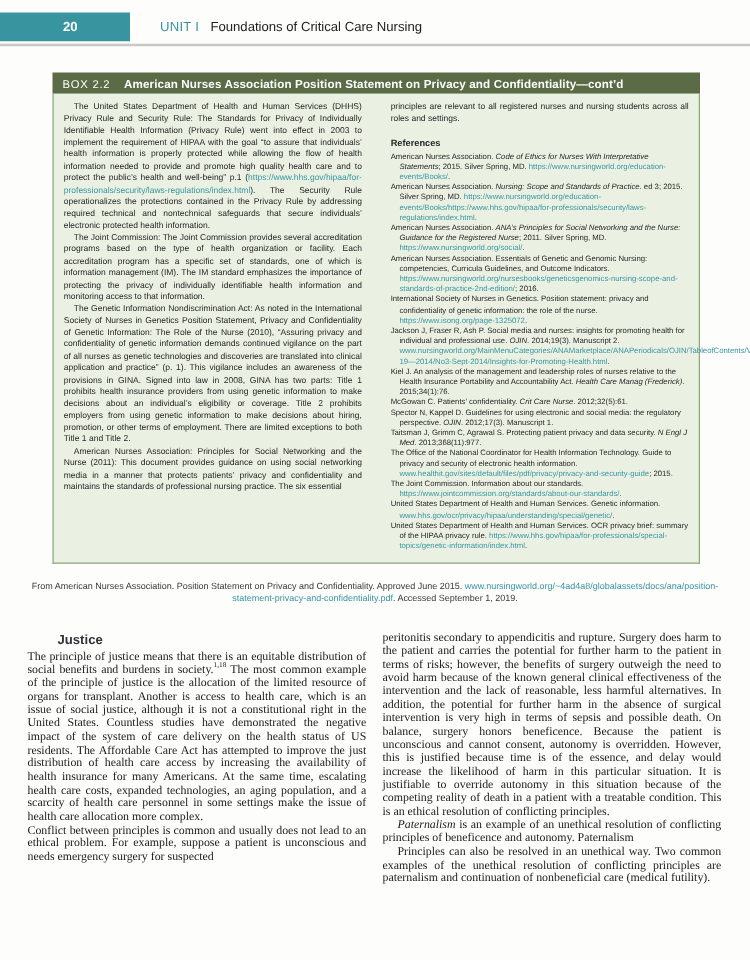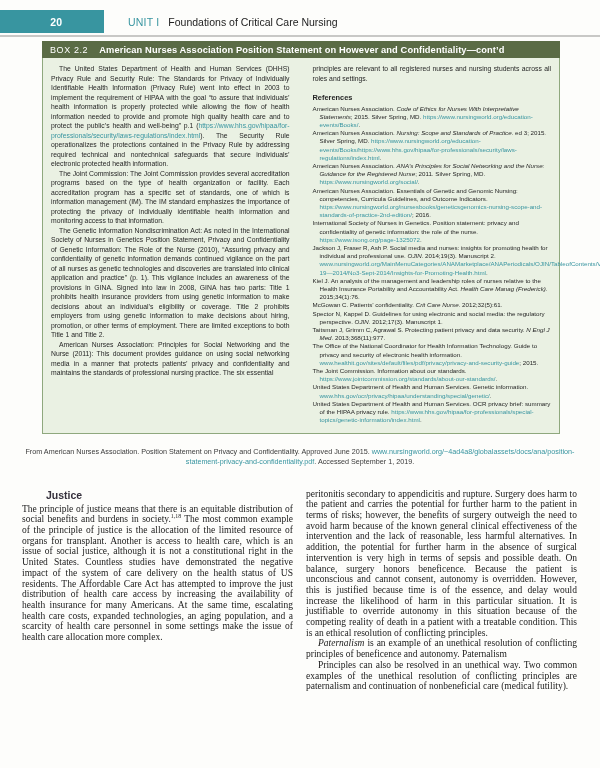--- a/index.html
+++ b/index.html
@@ -21,21 +21,21 @@
   .page-header{display:flex;align-items:stretch;margin-top:10px;height:23px;}
   .folio{
     width:104px;background:var(--teal);color:#fff;font-weight:bold;font-size:10.5px;
     display:flex;align-items:center;justify-content:flex-end;padding-right:42px;
   }
   .running-head{display:flex;align-items:center;padding-left:24px;font-size:10.5px;}
   .unit{color:var(--teal);font-weight:normal;margin-right:9px;letter-spacing:.2px;}
   .unit-title{color:#222;text-align:right;}
   .header-rule{height:2px;background:#C8C8C6;margin-top:2px;}
   
-  .box{margin:4px 40px 0 42px;}
+  .box{margin:21px 40px 0 42px;}
   .box-header{
     background:var(--box-header-bg);color:#fff;padding:4px 8px 3px;
     display:flex;align-items:baseline;gap:11px;
   }
   .box-label{font-size:9px;letter-spacing:.6px;}
   .box-title{font-weight:bold;font-size:9.3px;letter-spacing:.1px;}
   .box-body{
     background:var(--box-body-bg);border:1px solid var(--box-border);border-top:none;
     display:flex;gap:23px;padding:6px 8px 9px;
   }
@@ -81,21 +81,21 @@
     <div class="running-head">
       <span class="unit">UNIT I</span>
       <span class="unit-title">Foundations of Critical Care Nursing</span>
     </div>
   </header>
   <div class="header-rule"></div>
 
   <section class="box">
     <div class="box-header">
       <span class="box-label">BOX 2.2</span>
-      <span class="box-title">American Nurses Association Position Statement on However and Confidentiality—cont’d</span>
+      <span class="box-title">American Nurses Association Position Statement on Privacy and Confidentiality—cont’d</span>
     </div>
     <div class="box-body">
       <div class="box-col">
           <div class="box-para"><span>The United States Department of Health and Human Services (DHHS) Privacy Rule and Security Rule: The Standards for Privacy of Individually Identifiable Health Information (Privacy Rule) went into effect in 2003 to implement the requirement of HIPAA with the goal “to assure that individuals’ health information is properly protected while allowing the flow of health information needed to provide and promote high quality health care and to protect the public’s health and well-being” p.1 (</span><span class="link">https://www.hhs.gov/hipaa/for-professionals/security/laws-regulations/index.html</span><span>). The Security Rule operationalizes the protections contained in the Privacy Rule by addressing required technical and nontechnical safeguards that secure individuals’ electronic protected health information.</span></div>
           <div class="box-para"><span>The Joint Commission: The Joint Commission provides several accreditation programs based on the type of health organization or facility. Each accreditation program has a specific set of standards, one of which is information management (IM). The IM standard emphasizes the importance of protecting the privacy of individually identifiable health information and monitoring access to that information.</span></div>
           <div class="box-para"><span>The Genetic Information Nondiscrimination Act: As noted in the International Society of Nurses in Genetics Position Statement, Privacy and Confidentiality of Genetic Information: The Role of the Nurse (2010), “Assuring privacy and confidentiality of genetic information demands continued vigilance on the part of all nurses as genetic technologies and discoveries are translated into clinical application and practice” (p. 1). This vigilance includes an awareness of the provisions in GINA. Signed into law in 2008, GINA has two parts: Title 1 prohibits health insurance providers from using genetic information to make decisions about an individual’s eligibility or coverage. Title 2 prohibits employers from using genetic information to make decisions about hiring, promotion, or other terms of employment. There are limited exceptions to both Title 1 and Title 2.</span></div>
           <div class="box-para"><span>American Nurses Association: Principles for Social Networking and the Nurse (2011): This document provides guidance on using social networking media in a manner that protects patients’ privacy and confidentiality and maintains the standards of professional nursing practice. The six essential</span></div>
         </div>
       <div class="box-col">
         <p class="box-para no-indent">principles are relevant to all registered nurses and nursing students across all roles and settings.</p>
@@ -119,20 +119,21 @@
       </div>
     </div>
   </section>
 
   <p class="source-note"><span>From American Nurses Association. Position Statement on Privacy and Confidentiality. Approved June 2015. </span><span class="link">www.nursingworld.org/~4ad4a8/globalassets/docs/ana/position-statement-privacy-and-confidentiality.pdf</span><span>. Accessed September 1, 2019.</span></p>
 
   <main class="article">
     <div class="col">
       <h3 class="subhead">Justice</h3>
       <p class="body-para"><span>The principle of justice means that there is an equitable distribution of social benefits and burdens in society.</span><span class="sup">1,18</span><span> The most common example of the principle of justice is the allocation of the limited resource of organs for transplant. Another is access to health care, which is an issue of social justice, although it is not a constitutional right in the United States. Countless studies have demonstrated the negative impact of the system of care delivery on the health status of US residents. The Affordable Care Act has attempted to improve the just distribution of health care access by increasing the availability of health insurance for many Americans. At the same time, escalating health care costs, expanded technologies, an aging population, and a scarcity of health care personnel in some settings make the issue of health care allocation more complex.</span></p>
+      <p class="body-para">Conflict between principles is common and usually does not lead to an ethical problem. For example, suppose a patient is unconscious and needs emergency surgery for suspected</p>
     </div>
     <div class="col">
       <p class="body-para">peritonitis secondary to appendicitis and rupture. Surgery does harm to the patient and carries the potential for further harm to the patient in terms of risks; however, the benefits of surgery outweigh the need to avoid harm because of the known general clinical effectiveness of the intervention and the lack of reasonable, less harmful alternatives. In addition, the potential for further harm in the absence of surgical intervention is very high in terms of sepsis and possible death. On balance, surgery honors beneficence. Because the patient is unconscious and cannot consent, autonomy is overridden. However, this is justified because time is of the essence, and delay would increase the likelihood of harm in this particular situation. It is justifiable to override autonomy in this situation because of the competing reality of death in a patient with a treatable condition. This is an ethical resolution of conflicting principles.</p>
       <p class="body-para indent"><span class="i">Paternalism</span><span> is an example of an unethical resolution of conflicting principles of beneficence and autonomy. Paternalism</span></p>
       <p class="body-para indent">Principles can also be resolved in an unethical way. Two common examples of the unethical resolution of conflicting principles are paternalism and continuation of nonbeneficial care (medical futility).</p>
     </div>
   </main>
 
 </div>
 

